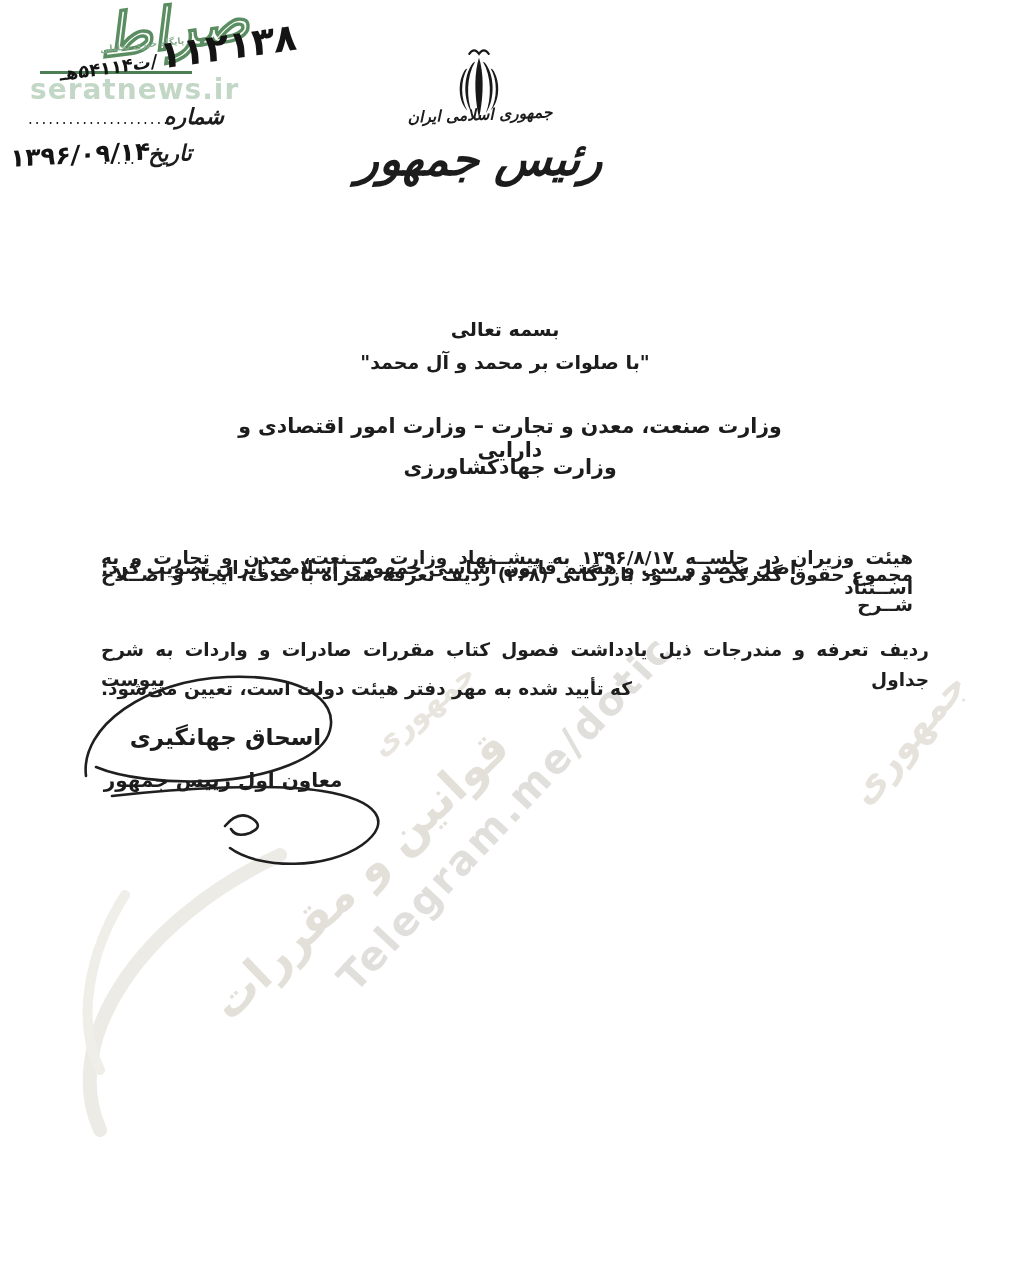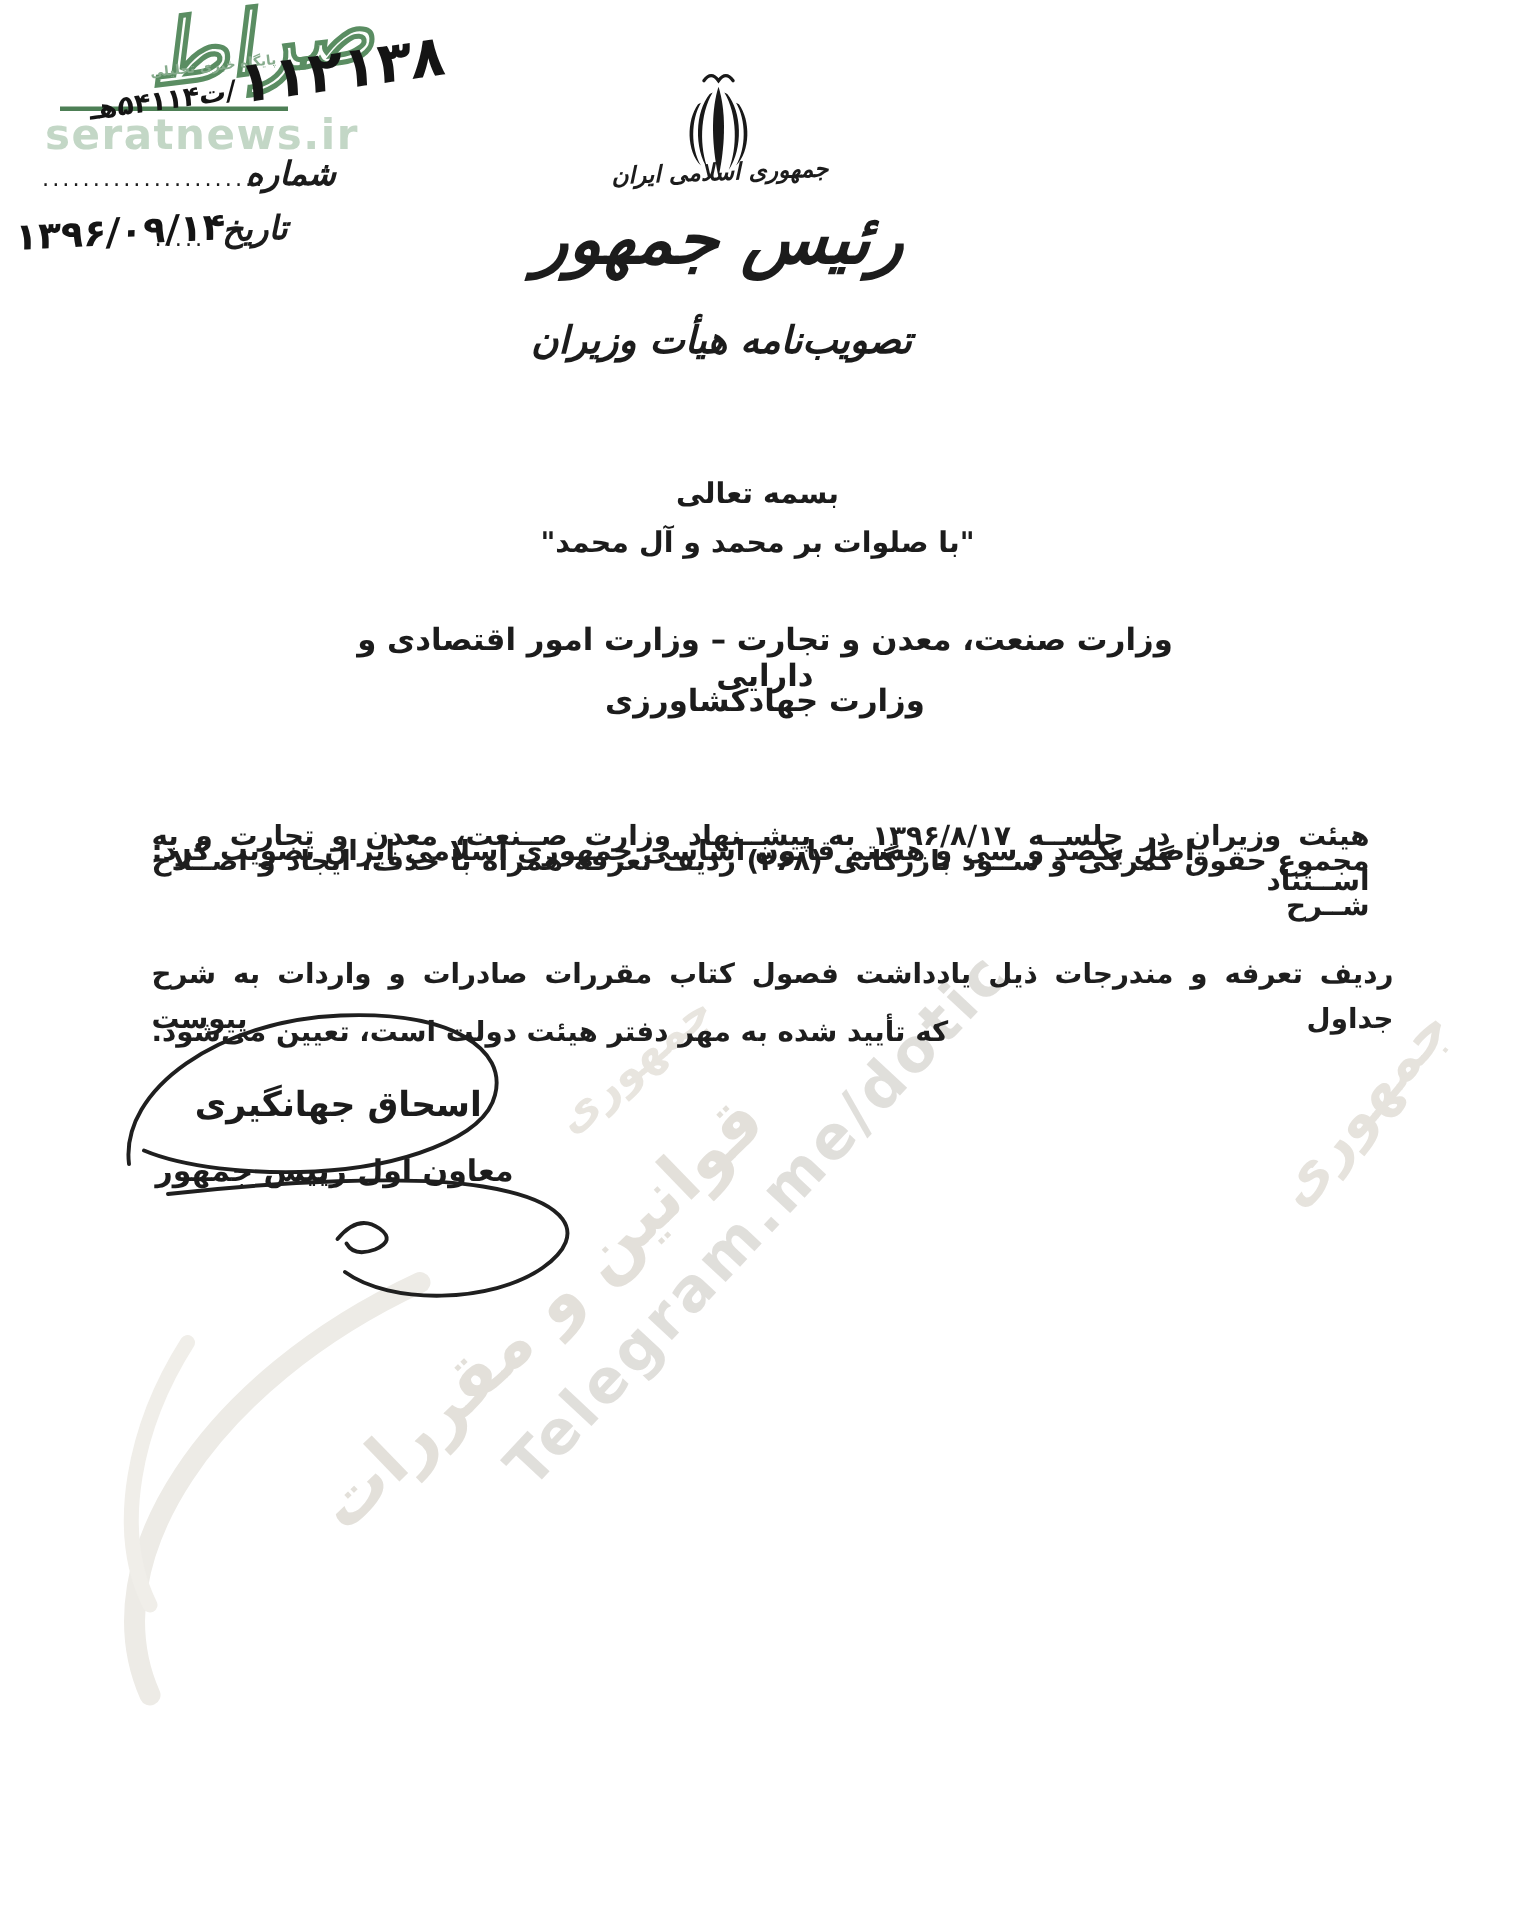--- a/index.html
+++ b/index.html
@@ -114,21 +114,20 @@
       <path d="M24,15 C14,27 13,52 23,67 C17,52 17,29 26,14 Z"></path>
       <path d="M36,15 C46,27 47,52 37,67 C43,52 43,29 34,14 Z"></path>
       <path d="M16,22 C8,33 8,54 18,64 C11,52 11,33 18,21 Z"></path>
       <path d="M44,22 C52,33 52,54 42,64 C49,52 49,33 42,21 Z"></path>
     </g>
     <path d="M20,6 q5,-7 10,0 q5,-7 10,0" fill="none" stroke="#191919" stroke-width="2.2" stroke-linecap="round"></path>
   </svg>
 
   <div class="abs country">جمهوری اسلامی ایران</div>
   <div class="abs office">رئیس جمهور</div>
-  <div class="abs doctype">تصویب‌نامه هیأت وزیران</div>
 
   <div class="abs ctr besmellah">بسمه تعالی</div>
   <div class="abs ctr salawat">"با صلوات بر محمد و آل محمد"</div>
 
   <div class="abs ctr minis1">وزارت صنعت، معدن و تجارت – وزارت امور اقتصادی و دارایی</div>
   <div class="abs ctr minis2">وزارت جهادکشاورزی</div>
 
   <div class="bline fill first" style="top:528px;margin-top:15px;">هیئت وزیران در جلســه ۱۳۹۶/۸/۱۷ به پیشــنهاد وزارت صــنعت، معدن و تجارت و به اســتناد</div>
   <div class="bline last" style="top:553px;">اصل یکصد و سی و هشتم قانون اساسی جمهوری اسلامی ایران تصویب کرد:</div>
   <div class="bline fill first" style="top:560px;">مجموع حقوق گمرکی و ســود بازرگانی (۳۶۸) ردیف تعرفه همراه با حذف، ایجاد و اصــلاح شــرح</div>

